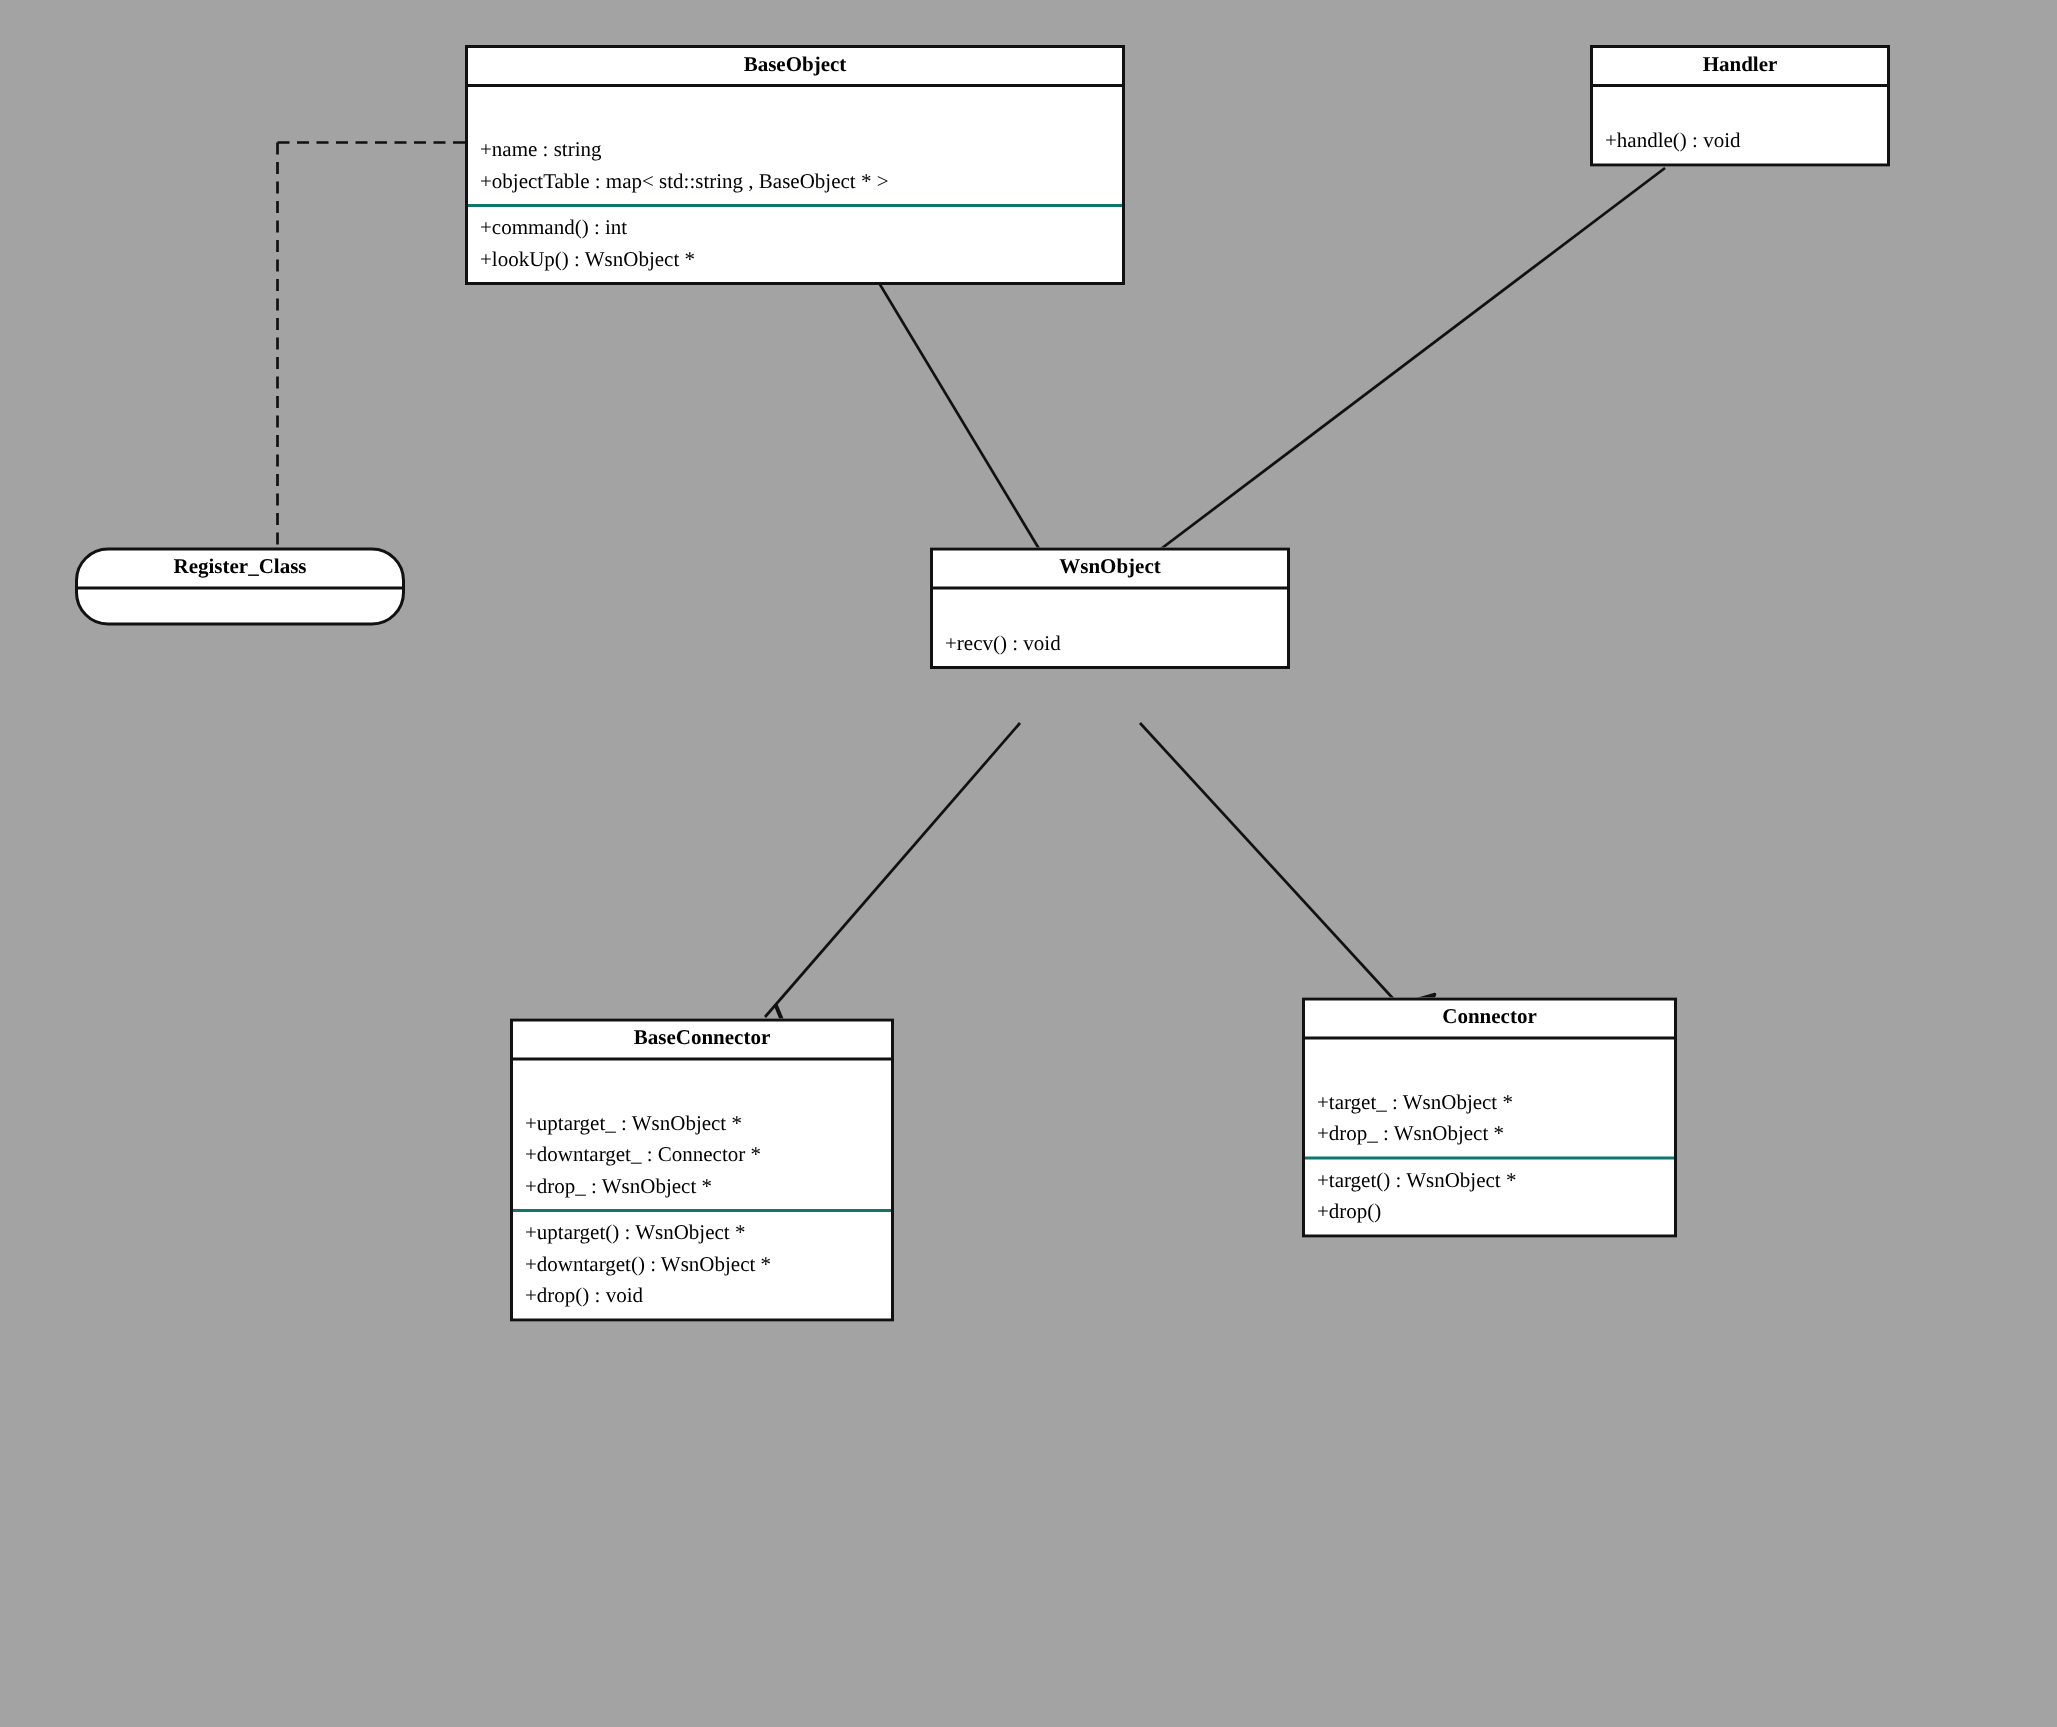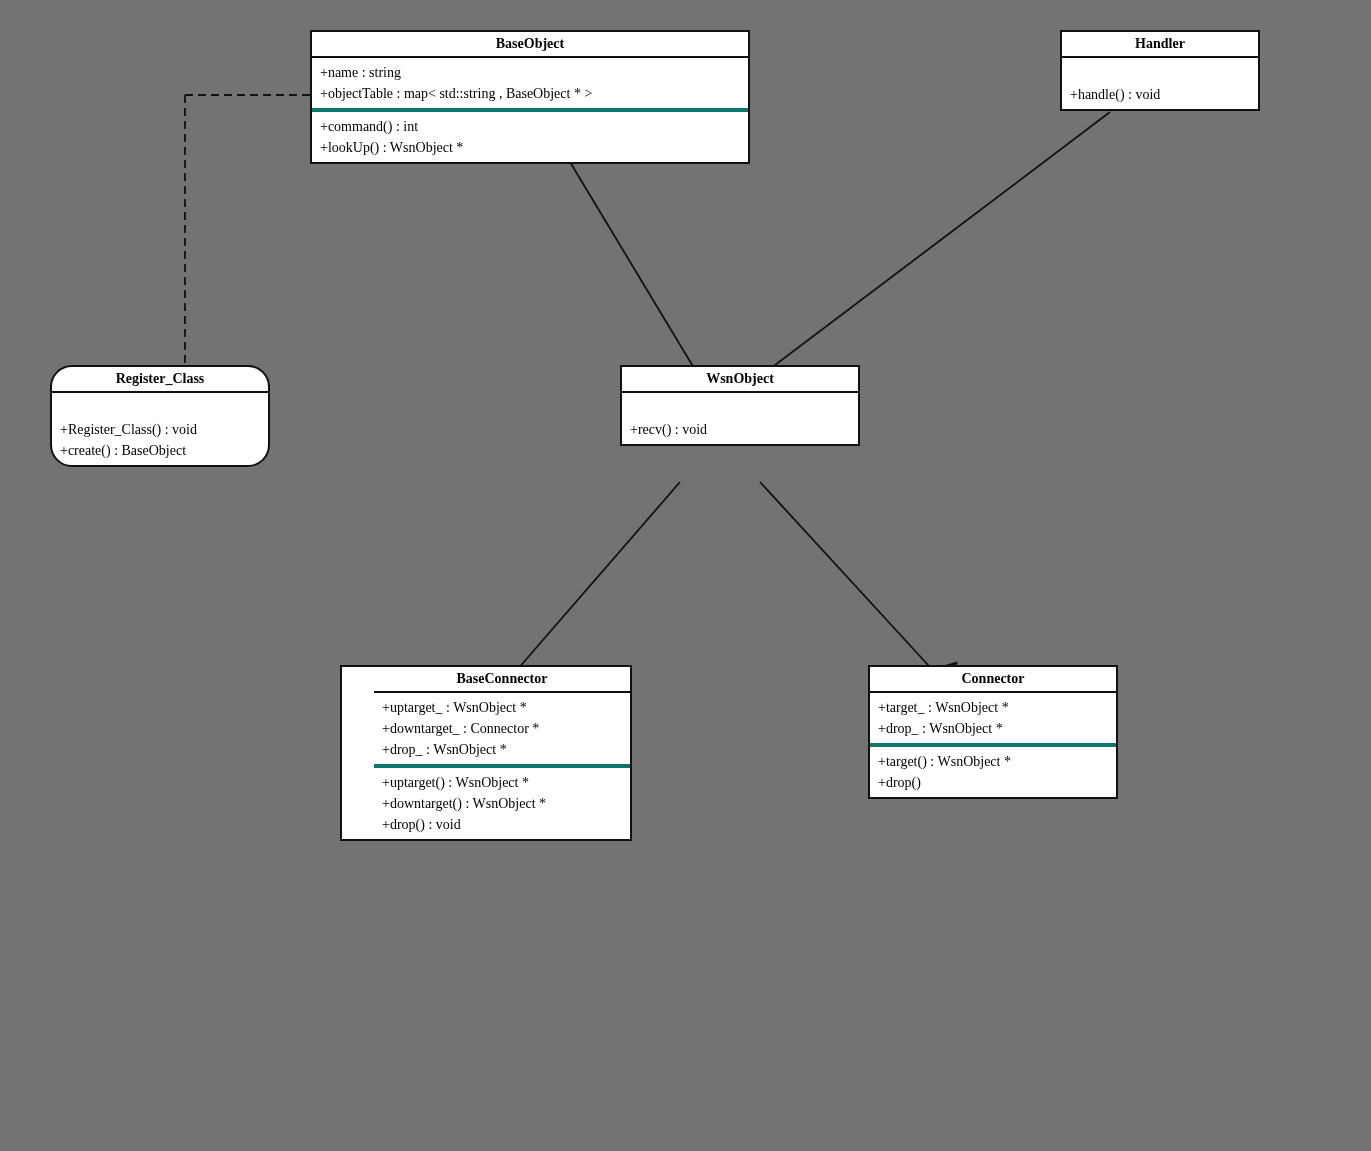--- a/index.html
+++ b/index.html
@@ -10,39 +10,40 @@
       width: 1371px;
       height: 1151px;
       overflow: hidden;
       position: relative;
     }
 
     .diagram-container {
       position: relative;
       width: 1371px;
       height: 1151px;
-      background: #737373;
+      background: #a3a3a3;
     }
 
     .uml-class {
       position: absolute;
       background: #fff;
       border: 2px solid #111;
     }
 
     .uml-class-name {
       text-align: center;
       font-weight: bold;
       padding: 4px 8px;
       border-bottom: 2px solid #111;
     }
 
     .uml-class-attributes {
       padding: 4px 8px;
-      border-bottom: 4px solid #0f766e;
+      border-bottom: 2px solid #0f766e;
+      margin-top: 28px;
     }
 
     .uml-class-methods {
       padding: 4px 8px;
     }
 
     .uml-class-empty {
       padding: 4px 8px;
       min-height: 22px;
     }
@@ -126,37 +127,33 @@
     <div class="uml-class-methods">
       <div class="method-line">+handle() : void</div>
     </div>
   </div>
 
   <div class="uml-class" style="left:50px; top:365px; width:220px;border-radius:22px;">
     <div class="uml-class-name">
       <span>Register_Class</span>
     </div>
     <div class="uml-class-empty"></div>
-    <div class="uml-class-methods">
-      <div class="method-line">+Register_Class() : void</div>
-      <div class="method-line">+create() : BaseObject</div>
-    </div>
   </div>
 
   <div class="uml-class" style="left:620px; top:365px; width:240px;">
     <div class="uml-class-name">
       <span>WsnObject</span>
     </div>
     <div class="uml-class-empty"></div>
     <div class="uml-class-methods">
       <div class="method-line">+recv() : void</div>
     </div>
   </div>
 
-  <div class="uml-class" style="left:340px; top:665px; width:292px;padding-left:32px;">
+  <div class="uml-class" style="left:340px; top:679px; width:256px;">
     <div class="uml-class-name">
       <span>BaseConnector</span>
     </div>
     <div class="uml-class-attributes">
       <div class="attr-line">+uptarget_ : WsnObject *</div>
       <div class="attr-line">+downtarget_ : Connector *</div>
       <div class="attr-line">+drop_ : WsnObject *</div>
     </div>
     <div class="uml-class-methods">
       <div class="method-line">+uptarget() : WsnObject *</div>

